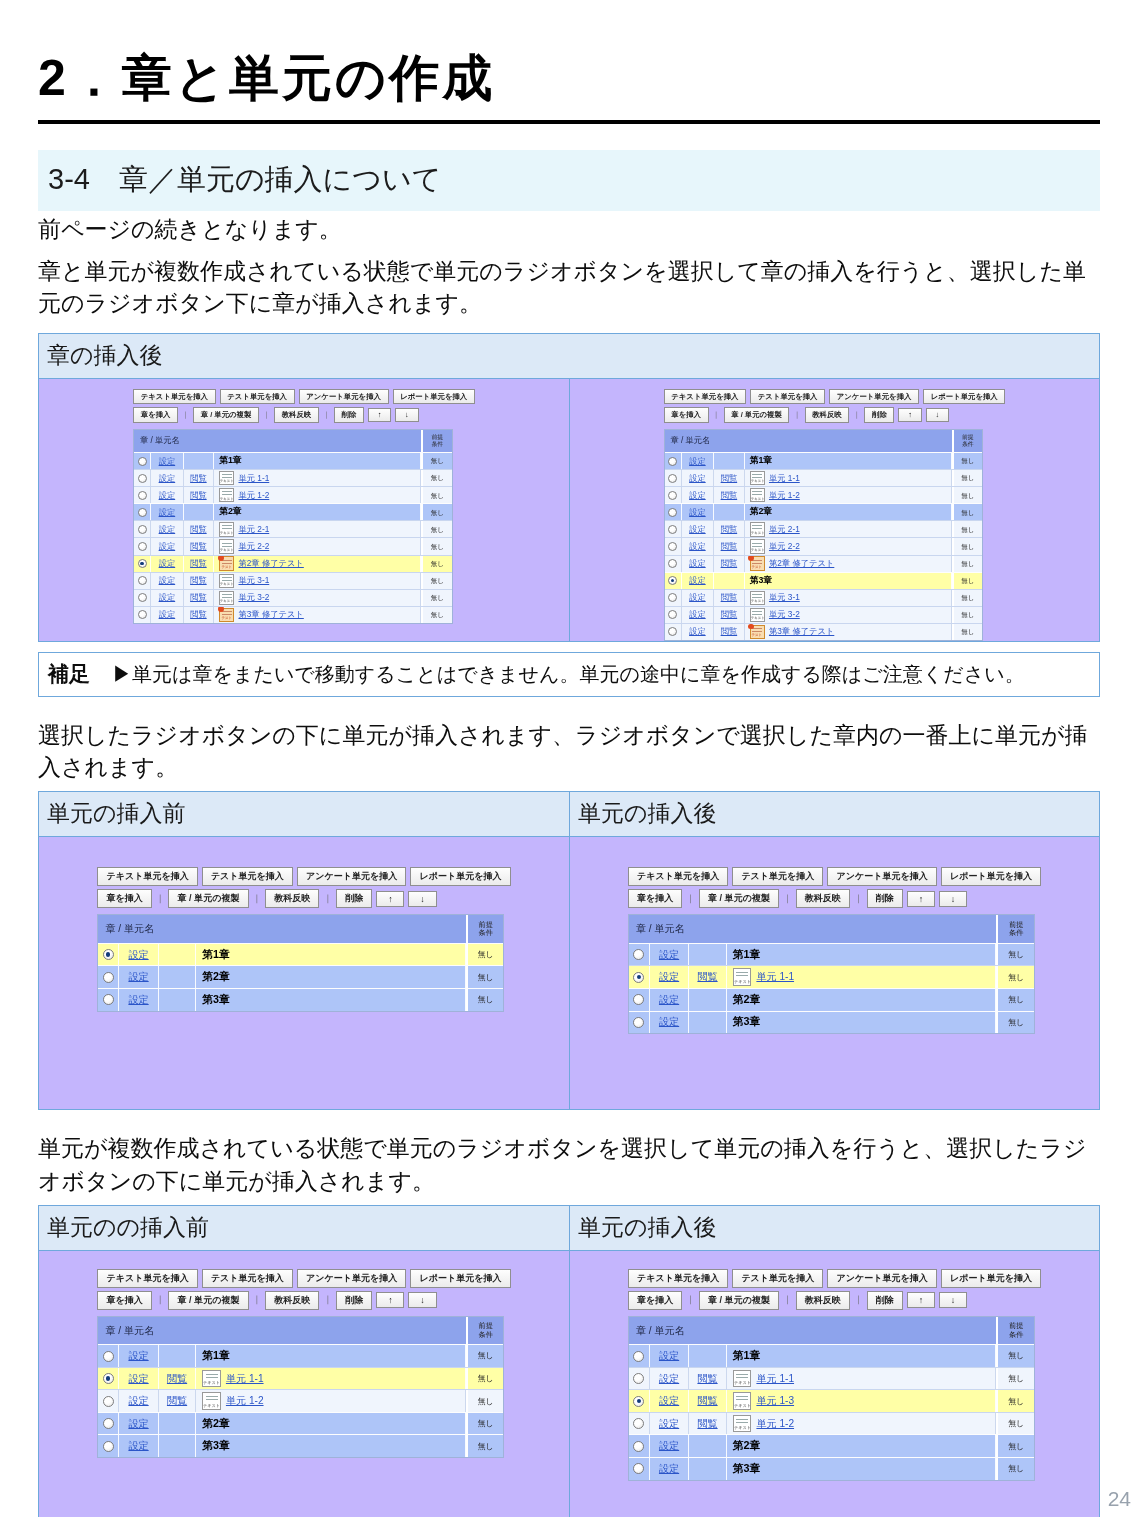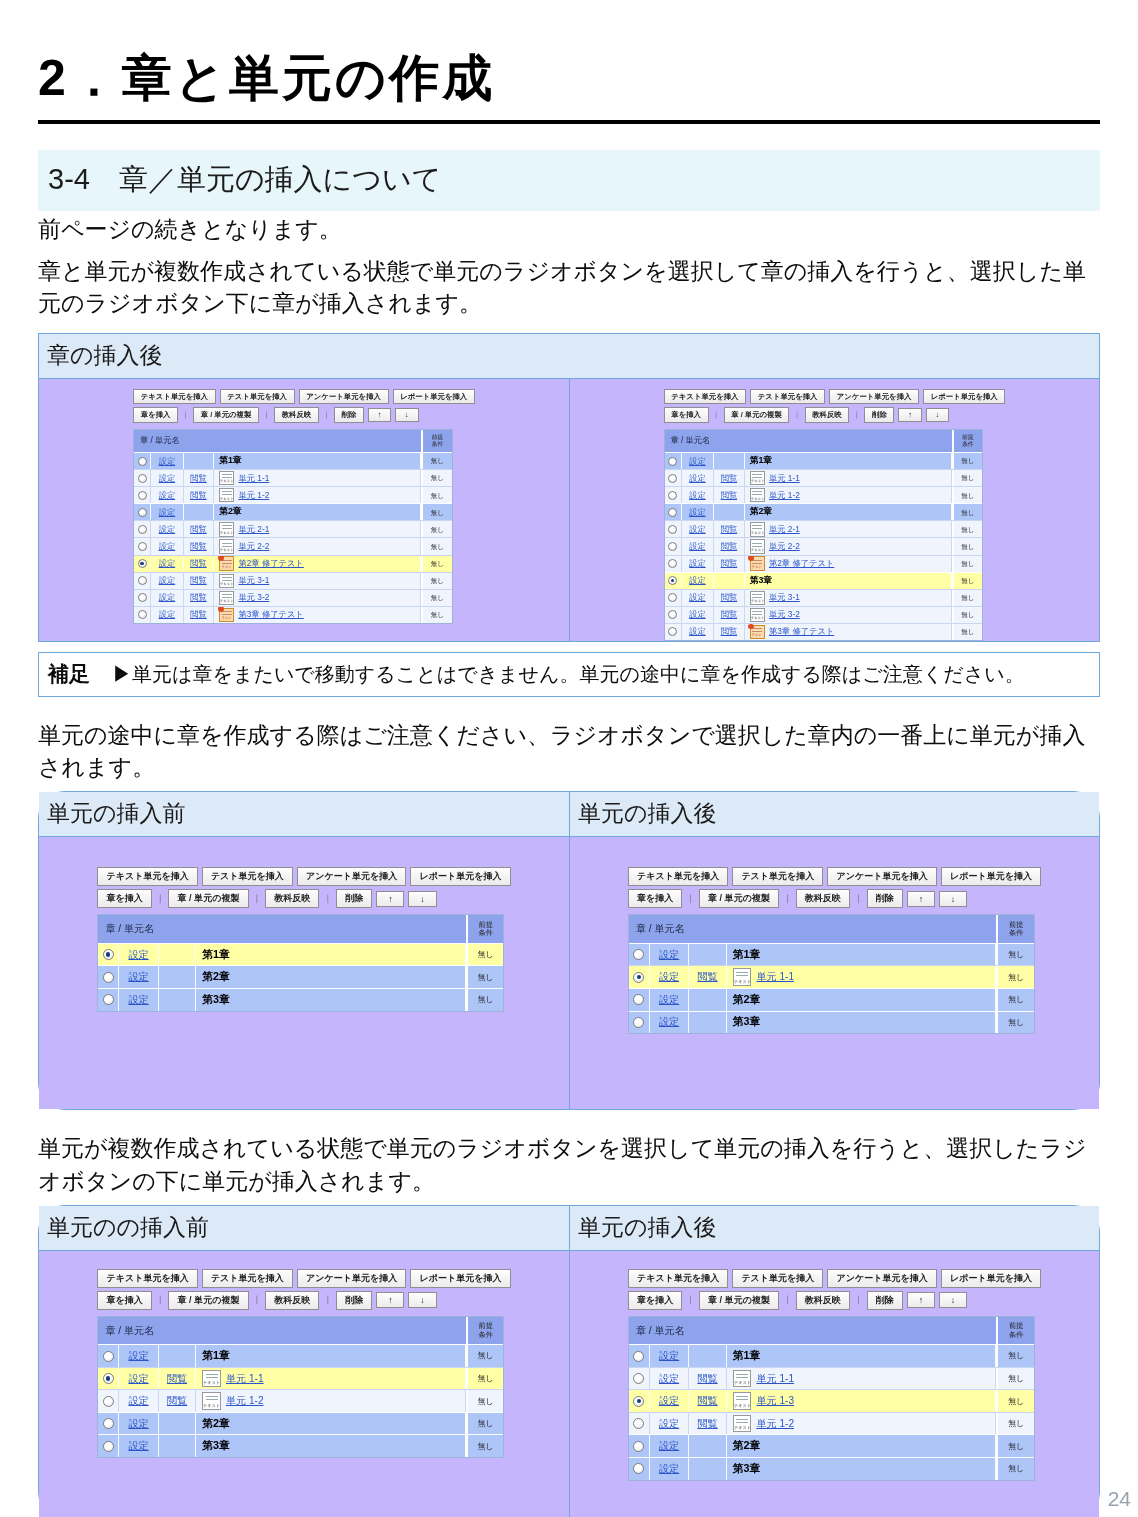--- a/index.html
+++ b/index.html
@@ -17,21 +17,21 @@
   .section-band { margin-top:26px; height:61px; background:var(--section-bg,#e7f6fb); display:flex; align-items:center; padding-left:10px; }
   .section-band span { font-size:29px; color:#1c1c1c; }
   .para { font-size:23px; line-height:1.4; color:#0d0d0d; width:1058px; }
   .p-intro { margin-top:2px; }
   .p-1 { margin-top:10px; }
   .p-2 { margin-top:22px; }
   .p-3 { margin-top:22px; }
 
   
   .cmp { border:1px solid var(--accent-border,#6fa8dc); margin-top:14px; }
-  .c2, .c3 { margin-top:8px;border-radius:27px; }
+  .c2, .c3 { margin-top:8px; }
   .cmp-head { display:flex; background:var(--cmp-head-bg,#dce9f7); border-bottom:1px solid var(--accent-border,#6fa8dc); }
   .cmp-th { width:50%; font-size:23px; color:#1a1a1a; padding:6px 8px 7px 8px; }
   .cmp-th + .cmp-th { border-left:1px solid var(--accent-border,#6fa8dc); }
   .cmp-body { display:flex; }
   .cmp-td { width:50%; overflow:hidden; display:flex; justify-content:center; align-items:flex-start; background:#c4b5fd; }
   .cmp-td + .cmp-td { border-left:1px solid var(--accent-border,#6fa8dc); }
   .c1 .cmp-body { height:262px; } .c1 .cmp-td { padding-top:10px; }
   .c2 .cmp-body { height:272px; } .c2 .cmp-td { padding-top:30px; }
   .c3 .cmp-body { height:267px; } .c3 .cmp-td { padding-top:18px; }
 
@@ -564,21 +564,21 @@
             </div>
           </div>
       </div>
     </div>
   </div>
 
   <div class="note">
     <span class="note-label">補足</span><span class="note-text">▶単元は章をまたいで移動することはできません。単元の途中に章を作成する際はご注意ください。</span>
   </div>
 
-  <p class="para p-2">単元の途中に章を作成する際はご注意ください、ラジオボタンで選択した章内の一番上に単元が挿入されます。</p>
+  <p class="para p-2">選択したラジオボタンの下に単元が挿入されます、ラジオボタンで選択した章内の一番上に単元が挿入されます。</p>
 
   <div class="cmp c2">
     <div class="cmp-head">
       <div class="cmp-th">単元の挿入前</div>
       <div class="cmp-th">単元の挿入後</div>
     </div>
     <div class="cmp-body">
       <div class="cmp-td">
         <div class="shot lg">
             <div class="shot-toolbar">

